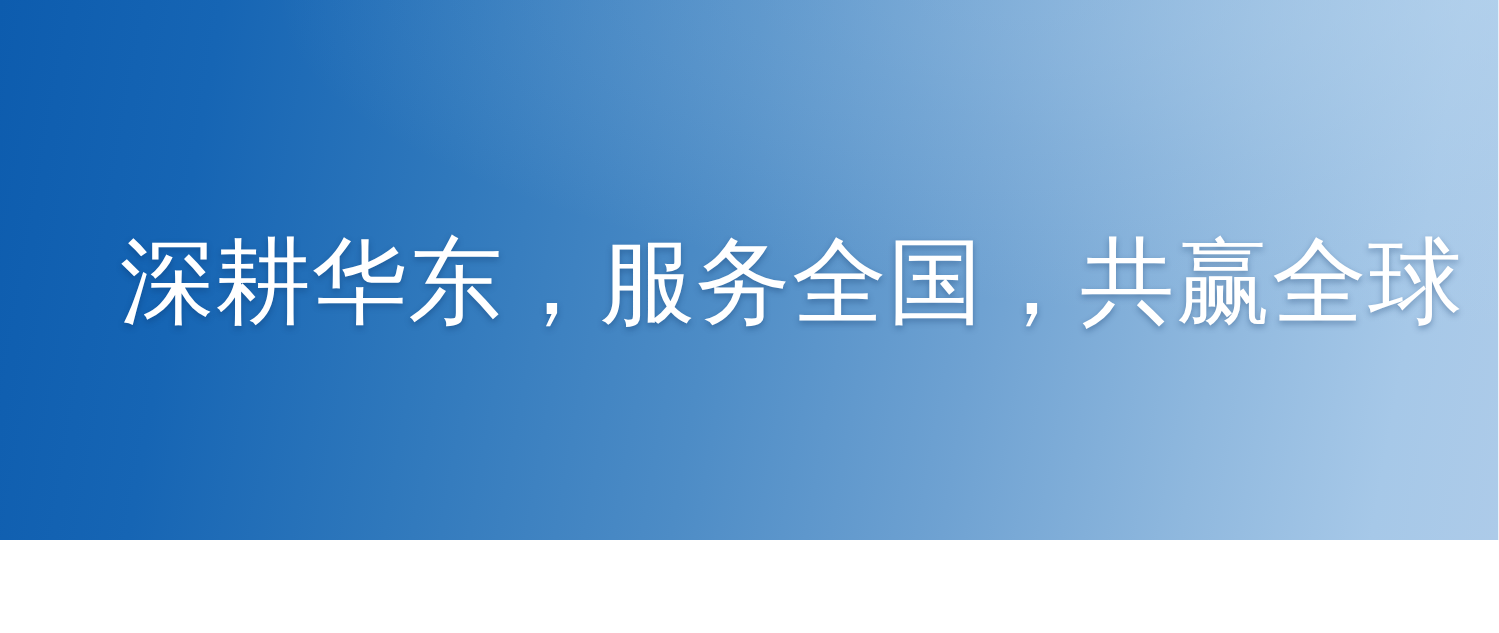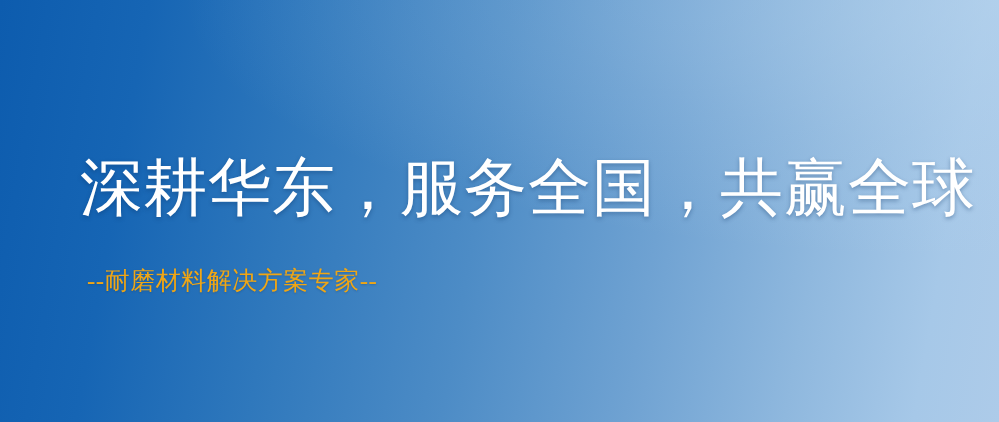--- a/index.html
+++ b/index.html
@@ -3,21 +3,21 @@
 <meta charset="utf-8">
 <style>
   html, body {
     margin: 0;
     padding: 0;
     background: #ffffff;
   }
   #banner {
     position: relative;
     width: 999px;
-    height: 422px;
+    height: 360px;
     overflow: hidden;
     
     background:
       linear-gradient(100deg,
         #0d5cae 0%,
         #1665b4 14%,
         #2f78bc 30%,
         #4d8cc6 48%,
         #6fa2d2 65%,
         #8fb8de 80%,
@@ -114,16 +114,15 @@
 </style>
 </head>
 <body>
 
 <div id="banner">
 
   <div class="wash"></div>
 
   <div class="headline">深耕华东，服务全国，共赢全球</div>
 
-  <div class="subtitle">--耐磨材料解决方案专家--</div>
 
 
 </div>
 
 </body></html>

